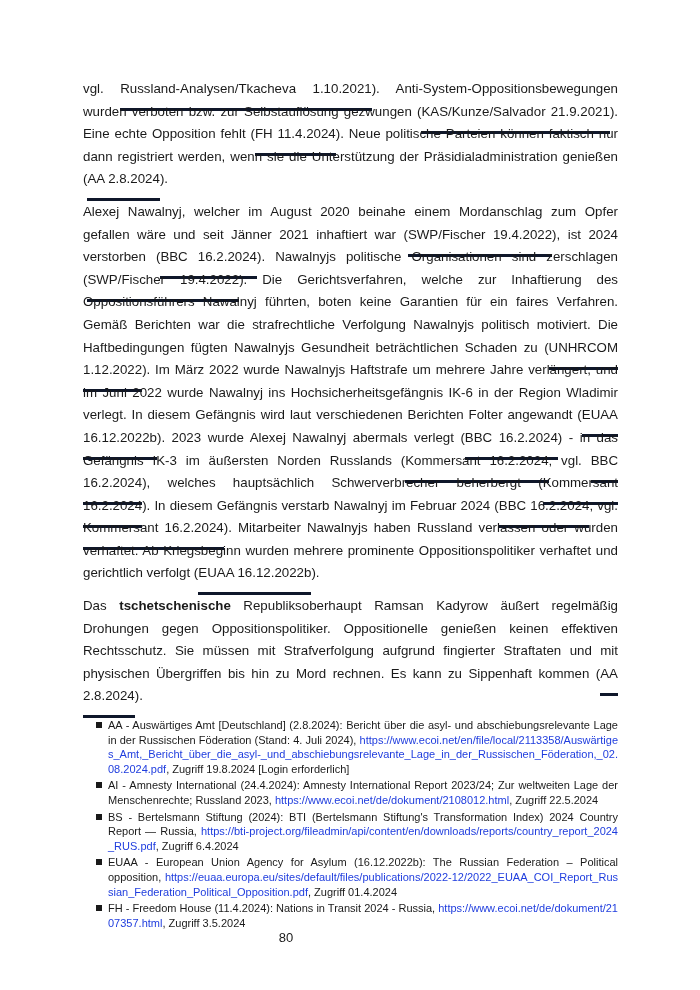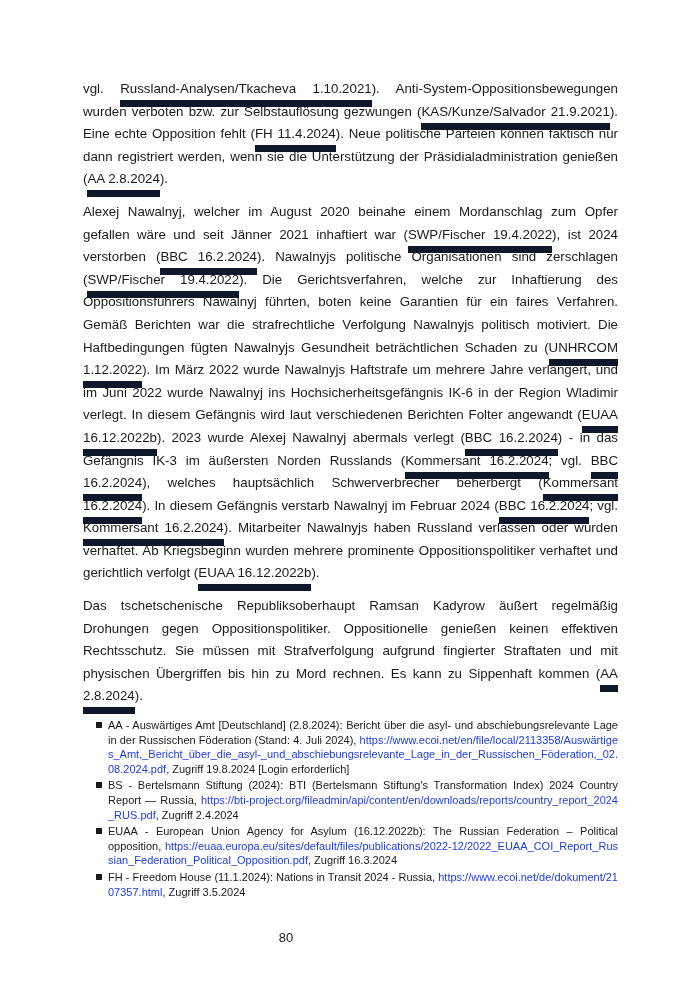--- a/index.html
+++ b/index.html
@@ -7,23 +7,23 @@
       width: 700px; height: 990px; position: relative; overflow: hidden;
       font-family: "Liberation Sans", sans-serif; color: #1a1a1a;
     }
     .page { position: absolute; left: 83px; top: 78px; width: 535px; }
     .para {
       font-size: 13.3px; line-height: 22.6px; text-align: justify;
       margin: 0 0 10px 0; hyphens: manual;
     }
     .ref {
       text-decoration: none; color: #1a1a1a;
-      border-bottom: 7px solid #0f172a; padding-bottom: 4px;
+      border-bottom: 3px solid #0f172a; padding-bottom: 12px;
     }
-    .para b { font-weight: normal; }
+    .para b { font-weight: bold; }
     .heading { font-size: 13.3px; line-height: 22px; margin: 0 0 20px 0; }
     ul.sources { list-style: none; margin: 0; padding: 0 0 0 12px; }
     ul.sources li {
       position: relative; font-size: 11px; line-height: 14.6px;
       padding-left: 13px; margin: 0 0 2px 0; text-align: justify;
       word-break: break-all;
     }
     ul.sources li .bullet {
       position: absolute; left: 1px; top: 4px; width: 6px; height: 6px; background: #1a1a1a;
     }
@@ -38,18 +38,19 @@
 <body>
 
 <div class="page">
   <div id="paras">
       <p class="para"><span>vgl. </span><a class="ref">Russland-Analysen/Tkacheva 1.10.2021</a><span>). Anti-System-Oppositionsbewegungen wurden verboten bzw. zur Selbstauflösung gezwungen (</span><a class="ref">KAS/Kunze/Salvador 21.9.2021</a><span>). Eine echte Opposition fehlt (</span><a class="ref">FH 11.4.2024</a><span>). Neue politische Parteien können faktisch nur dann registriert werden, wenn sie die Unterstützung der Präsidialadministration genießen (</span><a class="ref">AA 2.8.2024</a><span>).</span></p>
       <p class="para"><span>Alexej Nawalnyj, welcher im August 2020 beinahe einem Mordanschlag zum Opfer gefallen wäre und seit Jänner 2021 inhaftiert war (</span><a class="ref">SWP/Fischer 19.4.2022</a><span>), ist 2024 verstorben (</span><a class="ref">BBC 16.2.2024</a><span>). Nawalnyjs politische Organisationen sind zerschlagen (</span><a class="ref">SWP/Fischer 19.4.2022</a><span>). Die Gerichtsverfahren, welche zur Inhaftierung des Oppositionsführers Nawalnyj führten, boten keine Garantien für ein faires Verfahren. Gemäß Berichten war die strafrechtliche Verfolgung Nawalnyjs politisch motiviert. Die Haftbedingungen fügten Nawalnyjs Gesundheit beträchtlichen Schaden zu (</span><a class="ref">UNHRCOM 1.12.2022</a><span>). Im März 2022 wurde Nawalnyjs Haftstrafe um mehrere Jahre verlängert, und im Juni 2022 wurde Nawalnyj ins Hochsicherheitsgefängnis IK-6 in der Re­gion Wladimir verlegt. In diesem Gefängnis wird laut verschiedenen Berichten Folter angewandt (</span><a class="ref">EUAA 16.12.2022b</a><span>). 2023 wurde Alexej Nawalnyj abermals verlegt (</span><a class="ref">BBC 16.2.2024</a><span>) - in das Gefängnis IK-3 im äußersten Norden Russlands (</span><a class="ref">Kommersant 16.2.2024</a><span>; vgl. </span><a class="ref">BBC 16.2.2024</a><span>), welches hauptsächlich Schwerverbrecher beherbergt (</span><a class="ref">Kommersant 16.2.2024</a><span>). In diesem Ge­fängnis verstarb Nawalnyj im Februar 2024 (</span><a class="ref">BBC 16.2.2024</a><span>; vgl. </span><a class="ref">Kommersant 16.2.2024</a><span>). Mit­arbeiter Nawalnyjs haben Russland verlassen oder wurden verhaftet. Ab Kriegsbeginn wurden mehrere prominente Oppositionspolitiker verhaftet und gerichtlich verfolgt (</span><a class="ref">EUAA 16.12.2022b</a><span>).</span></p>
       <p class="para"><span>Das </span><b>tschetschenische</b><span> Republiksoberhaupt Ramsan Kadyrow äußert regelmäßig Drohungen gegen Oppositionspolitiker. Oppositionelle genießen keinen effektiven Rechtsschutz. Sie müs­sen mit Strafverfolgung aufgrund fingierter Straftaten und mit physischen Übergriffen bis hin zu Mord rechnen. Es kann zu Sippenhaft kommen (</span><a class="ref">AA 2.8.2024</a><span>).</span></p>
     </div>
   <ul class="sources" id="sources">
       <li><span class="bullet"></span><span class="txt">AA - Auswärtiges Amt [Deutschland] (2.8.2024): Bericht über die asyl- und abschiebungsrelevante Lage in der Russischen Föderation (Stand: 4. Juli 2024), </span><a>https://www.ecoi.net/en/file/local/2113358/Auswärtiges_Amt,_Bericht_über_die_asyl-_und_abschiebungsrelevante_Lage_in_der_Russischen_Föderation,_02.08.2024.pdf</a><span class="txt">, Zugriff 19.8.2024 [Login erforderlich]</span></li>
-      <li><span class="bullet"></span><span class="txt">BS - Bertelsmann Stiftung (2024): BTI (Bertelsmann Stiftung's Transformation Index) 2024 Country Report — Russia, </span><a>https://bti-project.org/fileadmin/api/content/en/downloads/reports/country_report_2024_RUS.pdf</a><span class="txt">, Zugriff 2.4.2024</span></li>
-      <li><span class="bullet"></span><span class="txt">EUAA - European Union Agency for Asylum (16.12.2022b): The Russian Federation – Political opposition, </span><a>https://euaa.europa.eu/sites/default/files/publications/2022-12/2022_EUAA_COI_Report_Russian_Federation_Political_Opposition.pdf</a><span class="txt">, Zugriff 16.3.2024</span></li>
-      <li><span class="bullet"></span><span class="txt">FH - Freedom House (11.1.2024): Nations in Transit 2024 - Russia, </span><a>https://www.ecoi.net/de/dokument/2107357.html</a><span class="txt">, Zugriff 3.5.2024</span></li>
+      <li><span class="bullet"></span><span class="txt">AI - Amnesty International (24.4.2024): Amnesty International Report 2023/24; Zur weltweiten Lage der Menschenrechte; Russland 2023, </span><a>https://www.ecoi.net/de/dokument/2108012.html</a><span class="txt">, Zugriff 22.5.2024</span></li>
+      <li><span class="bullet"></span><span class="txt">BS - Bertelsmann Stiftung (2024): BTI (Bertelsmann Stiftung's Transformation Index) 2024 Country Report — Russia, </span><a>https://bti-project.org/fileadmin/api/content/en/downloads/reports/country_report_2024_RUS.pdf</a><span class="txt">, Zugriff 6.4.2024</span></li>
+      <li><span class="bullet"></span><span class="txt">EUAA - European Union Agency for Asylum (16.12.2022b): The Russian Federation – Political opposition, </span><a>https://euaa.europa.eu/sites/default/files/publications/2022-12/2022_EUAA_COI_Report_Russian_Federation_Political_Opposition.pdf</a><span class="txt">, Zugriff 01.4.2024</span></li>
+      <li><span class="bullet"></span><span class="txt">FH - Freedom House (11.4.2024): Nations in Transit 2024 - Russia, </span><a>https://www.ecoi.net/de/dokument/2107357.html</a><span class="txt">, Zugriff 3.5.2024</span></li>
     </ul>
 </div>
 <div class="pagenum">80</div>
 
 </body></html>

